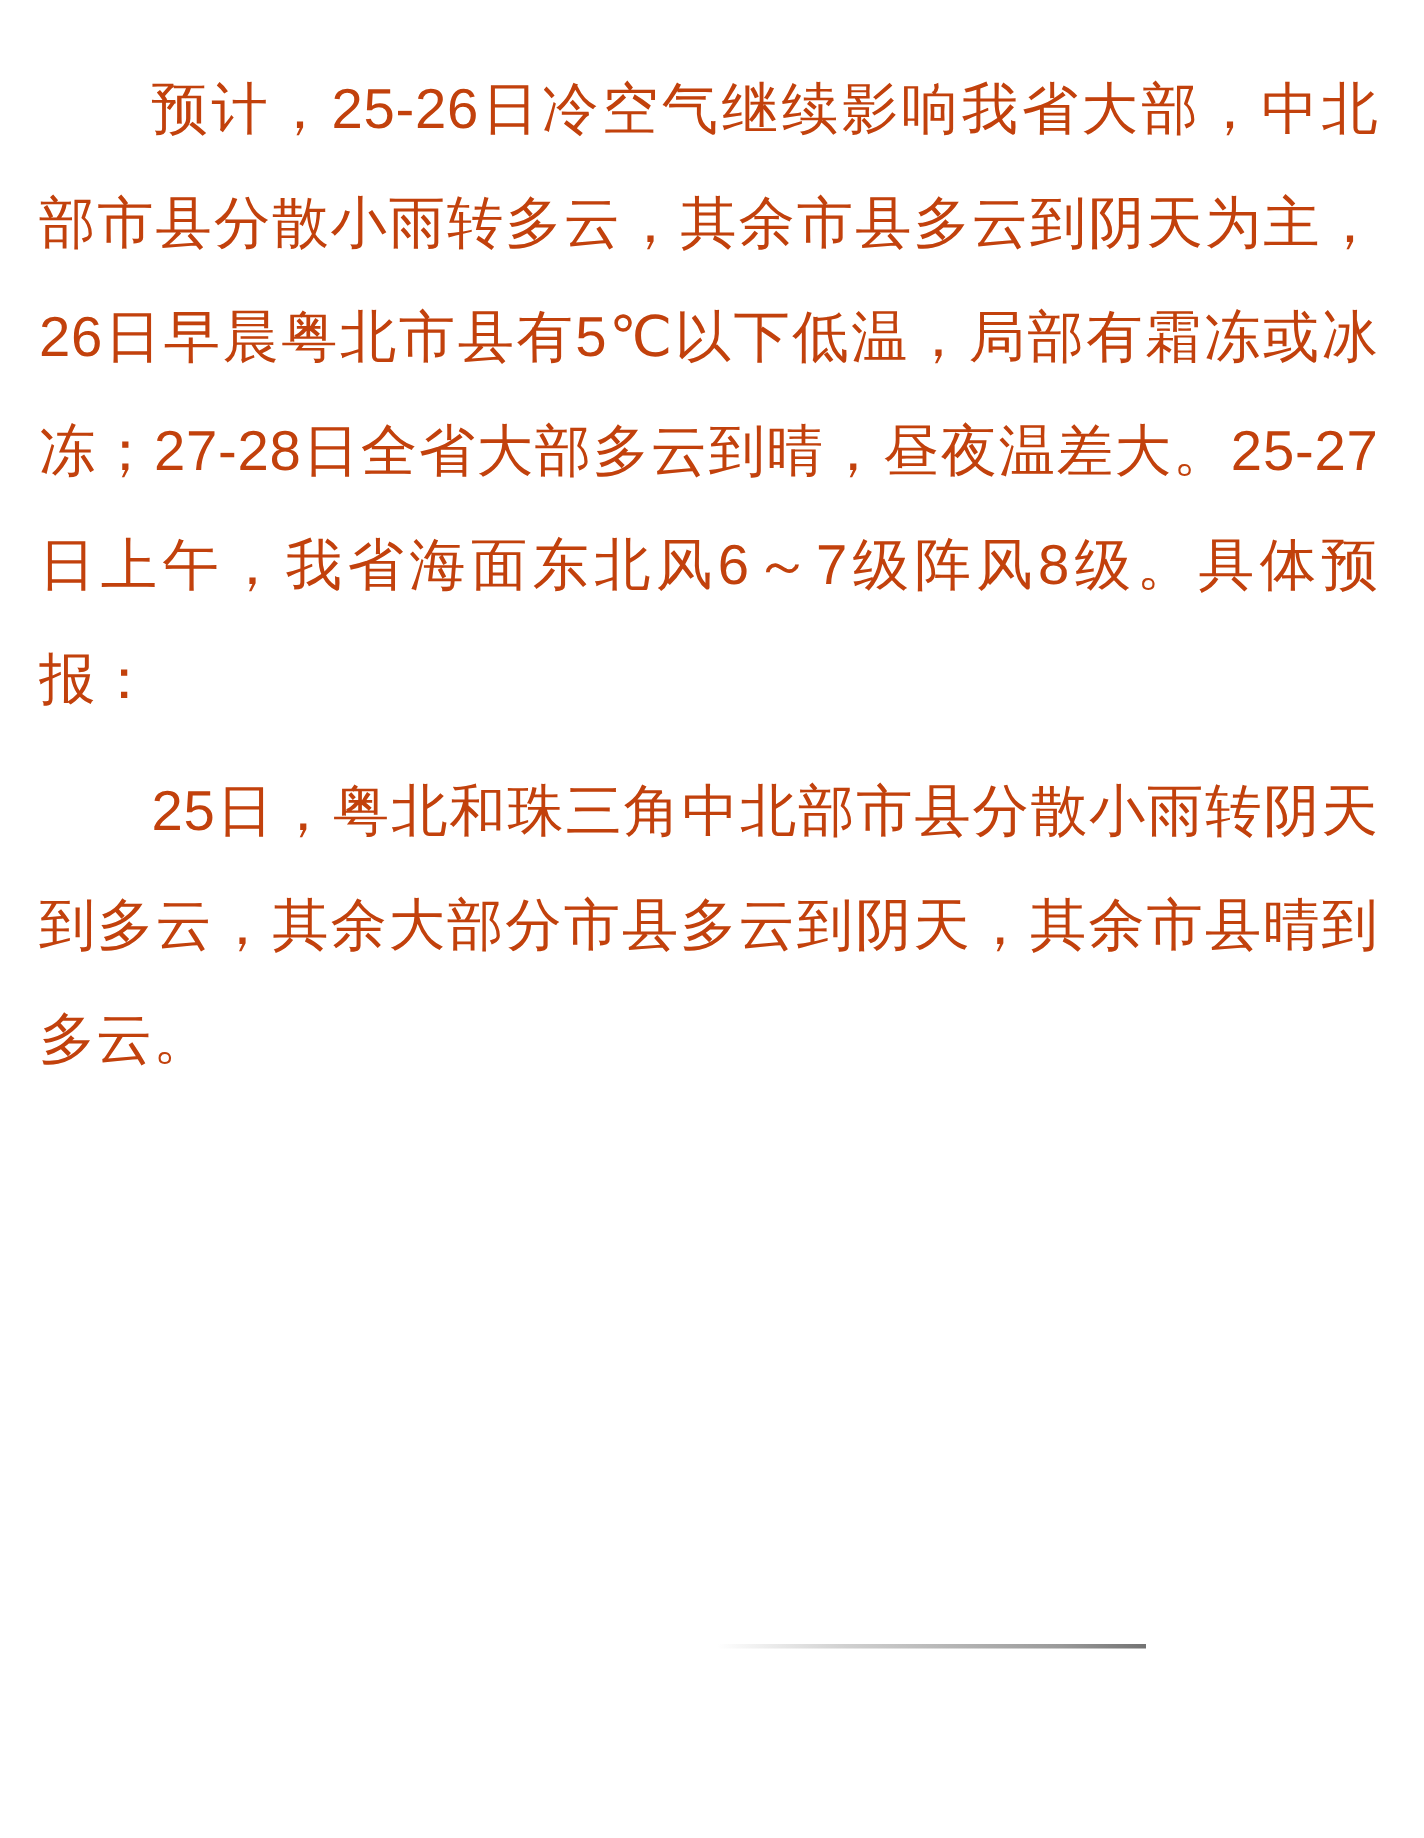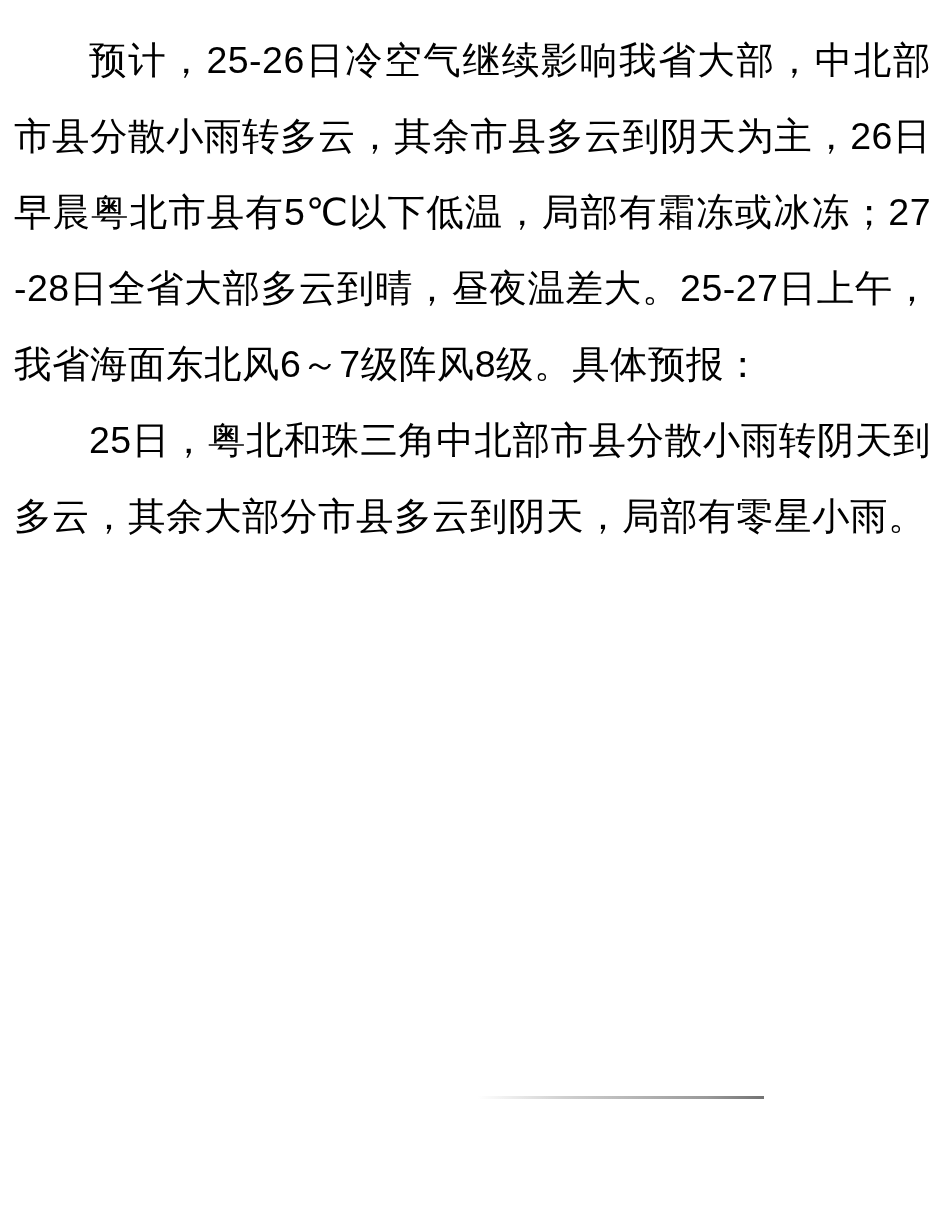--- a/index.html
+++ b/index.html
@@ -22,22 +22,22 @@
     box-sizing: border-box;
     padding: 22px 18px 0 14px;
   }
   .para {
     font-size: 37.5px;
     line-height: 76px;
     text-indent: 2em;
     text-align: justify;
     text-justify: inter-ideograph;
     letter-spacing: 0.5px;
-    margin: 0;
-    color: #000000;
+    margin: 12px;
+    color: #c2410c;
     word-break: break-all;
   }
   .para + .para {
     margin-top: 0px;
   }
   
   .glare {
     position: absolute;
     left: 470px;
     top: 1078px;
@@ -66,19 +66,19 @@
     pointer-events: none;
   }
 </style>
 </head>
 <body>
 
 <div class="page">
 
   <p class="para">预计，25-26日冷空气继续影响我省大部，中北部市县分散小雨转多云，其余市县多云到阴天为主，26日早晨粤北市县有5℃以下低温，局部有霜冻或冰冻；27-28日全省大部多云到晴，昼夜温差大。25-27日上午，我省海面东北风6～7级阵风8级。具体预报：</p>
 
-  <p class="para">25日，粤北和珠三角中北部市县分散小雨转阴天到多云，其余大部分市县多云到阴天，局部有零星小雨。</p>
+  <p class="para">25日，粤北和珠三角中北部市县分散小雨转阴天到多云，其余大部分市县多云到阴天，其余市县晴到多云。</p>
 
 
   <div class="glare"></div>
   <div class="glare-line"></div>
 
 </div>
 
 </body></html>

